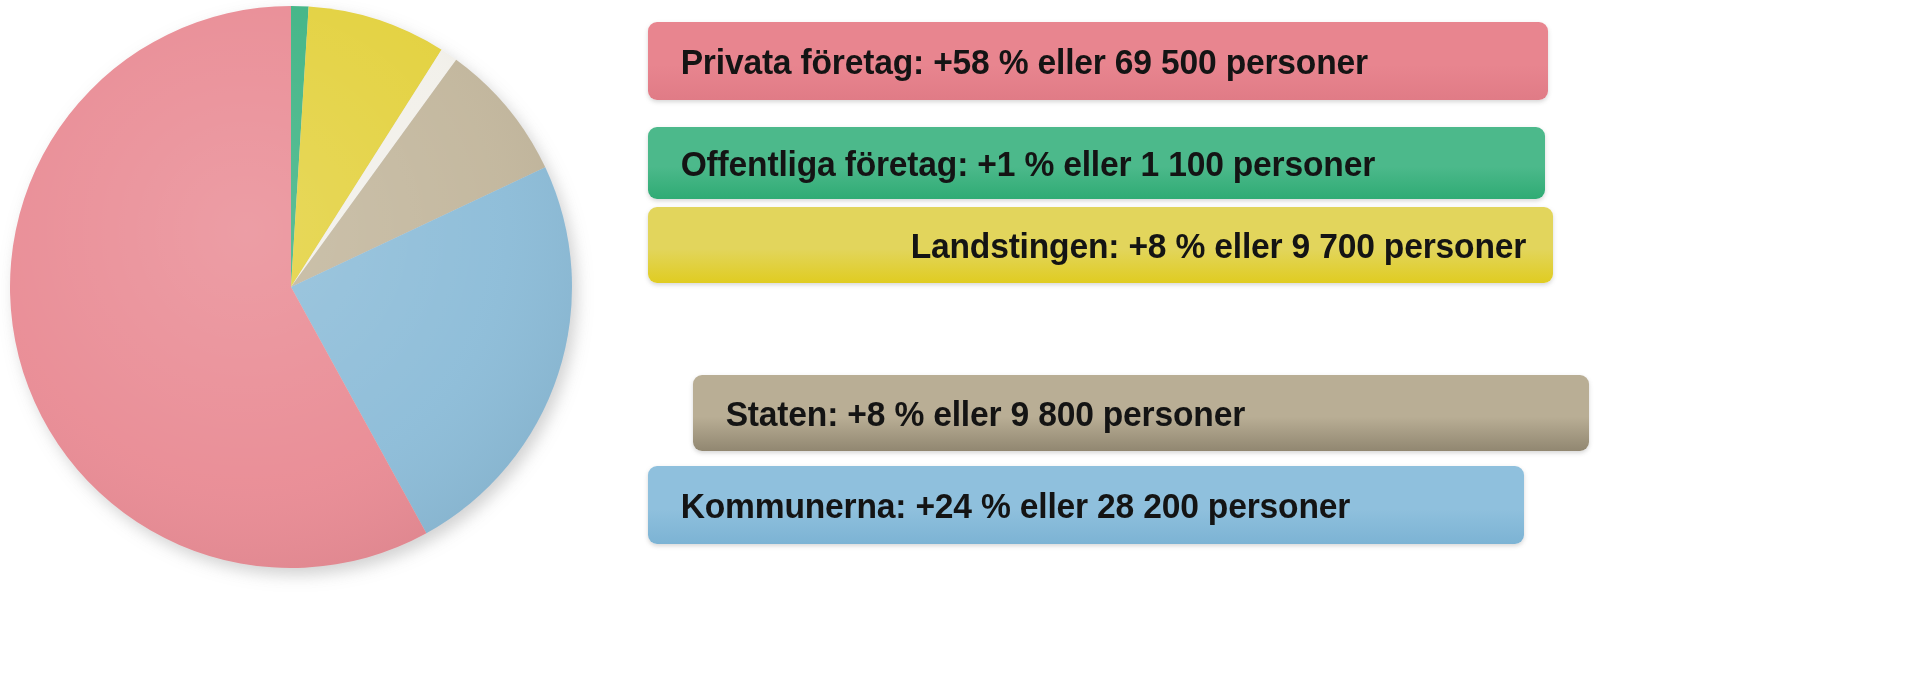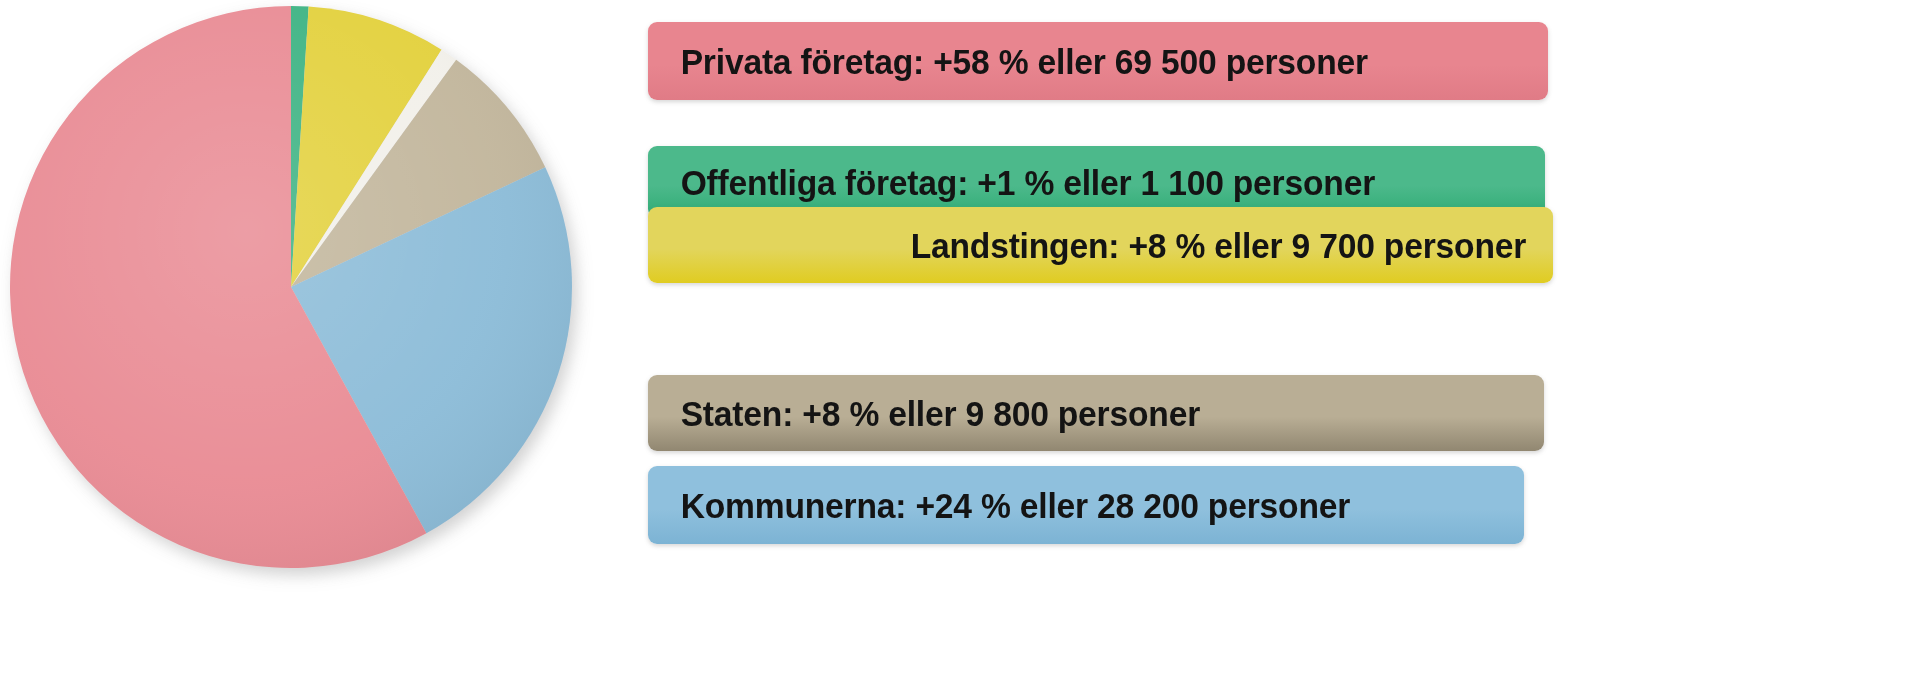--- a/index.html
+++ b/index.html
@@ -53,27 +53,27 @@
           <path d="M 291 287 L 426.37 533.24 A 281 281 0 1 1 291.00 6.00 Z" fill="#e98b94"></path>
         </g>
       <circle id="pie-shade" cx="291" cy="287" r="281" fill="url(#pieShade)"></circle>
     </svg>
   </div>
 
   <div id="legend">
       <div class="legend-row" style="top: 22px; height: 78px; width: 900px; background: linear-gradient(rgb(232, 133, 143) 0%, rgb(232, 133, 143) 55%, rgb(224, 123, 134) 100%); box-shadow: rgba(120, 120, 120, 0.3) 0px 2px 4px;">
         <span class="lbl" style="color: rgb(20, 20, 20);">Privata företag: +58 % eller 69 500 personer</span>
       </div>
-      <div class="legend-row" style="top: 127px; height: 72px; width: 897px; background: linear-gradient(rgb(76, 185, 139) 0%, rgb(76, 185, 139) 55%, rgb(47, 171, 116) 100%); box-shadow: rgba(120, 120, 120, 0.3) 0px 2px 4px; margin-top: 19px;">
+      <div class="legend-row" style="top: 127px; height: 72px; width: 897px; background: linear-gradient(rgb(76, 185, 139) 0%, rgb(76, 185, 139) 55%, rgb(47, 171, 116) 100%); box-shadow: rgba(120, 120, 120, 0.3) 0px 2px 4px;">
         <span class="lbl" style="color: rgb(20, 20, 20);">Offentliga företag: +1 % eller 1 100 personer</span>
       </div>
       <div class="legend-row" style="top: 207px; height: 76px; width: 905px; background: linear-gradient(rgb(226, 213, 92) 0%, rgb(226, 213, 92) 55%, rgb(224, 204, 33) 100%); box-shadow: rgba(120, 120, 120, 0.3) 0px 2px 4px; justify-content: flex-end;">
         <span class="lbl" style="color: rgb(20, 20, 20);">Landstingen: +8 % eller 9 700 personer</span>
       </div>
-      <div class="legend-row" style="top: 375px; height: 76px; width: 896px; background: linear-gradient(rgb(185, 174, 149) 0%, rgb(185, 174, 149) 55%, rgb(145, 135, 113) 100%); box-shadow: rgba(120, 120, 120, 0.3) 0px 2px 4px;">
+      <div class="legend-row" style="top: 375px; height: 76px; width: 896px; background: linear-gradient(rgb(185, 174, 149) 0%, rgb(185, 174, 149) 55%, rgb(145, 135, 113) 100%); box-shadow: rgba(120, 120, 120, 0.3) 0px 2px 4px; margin-left: 45px;">
         <span class="lbl" style="color: rgb(20, 20, 20);">Staten: +8 % eller 9 800 personer</span>
       </div>
       <div class="legend-row" style="top: 466px; height: 78px; width: 876px; background: linear-gradient(rgb(143, 192, 221) 0%, rgb(143, 192, 221) 55%, rgb(124, 179, 212) 100%); box-shadow: rgba(120, 120, 120, 0.3) 0px 2px 4px; align-items: center;">
         <span class="lbl" style="color: rgb(20, 20, 20);">Kommunerna: +24 % eller 28 200 personer</span>
       </div>
     </div>
 
 </div>
 
 </body></html>

